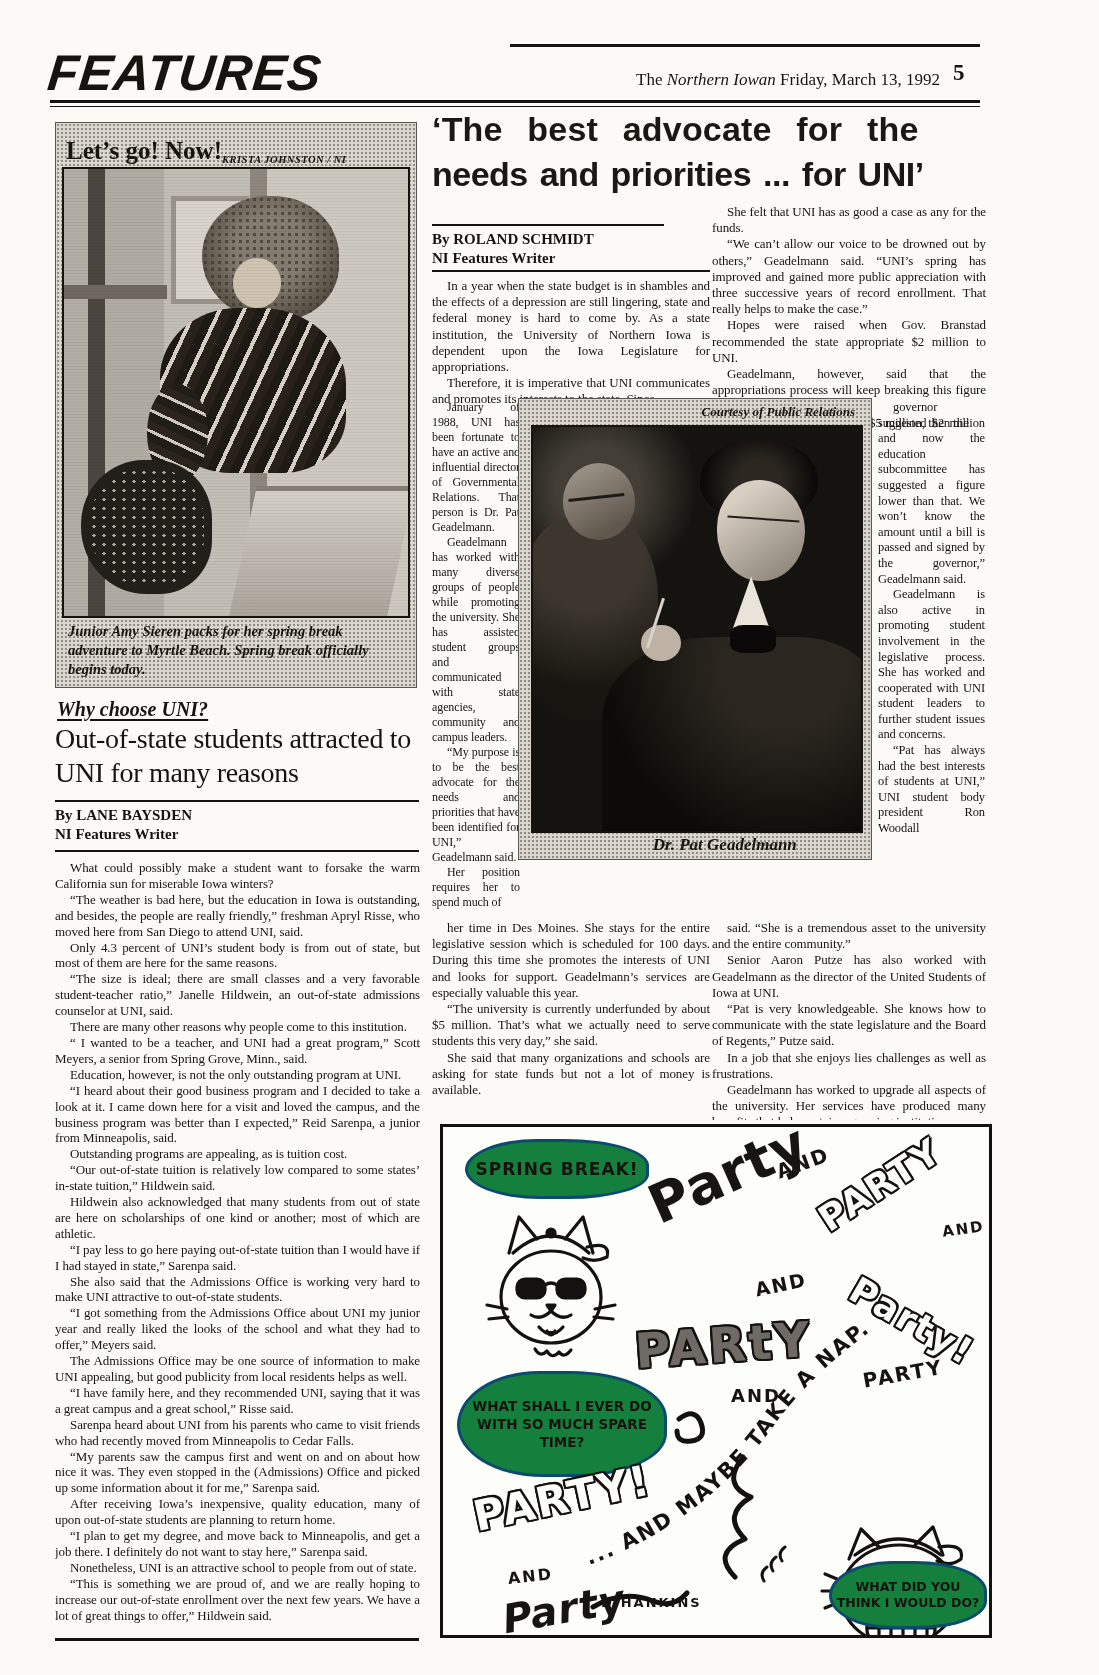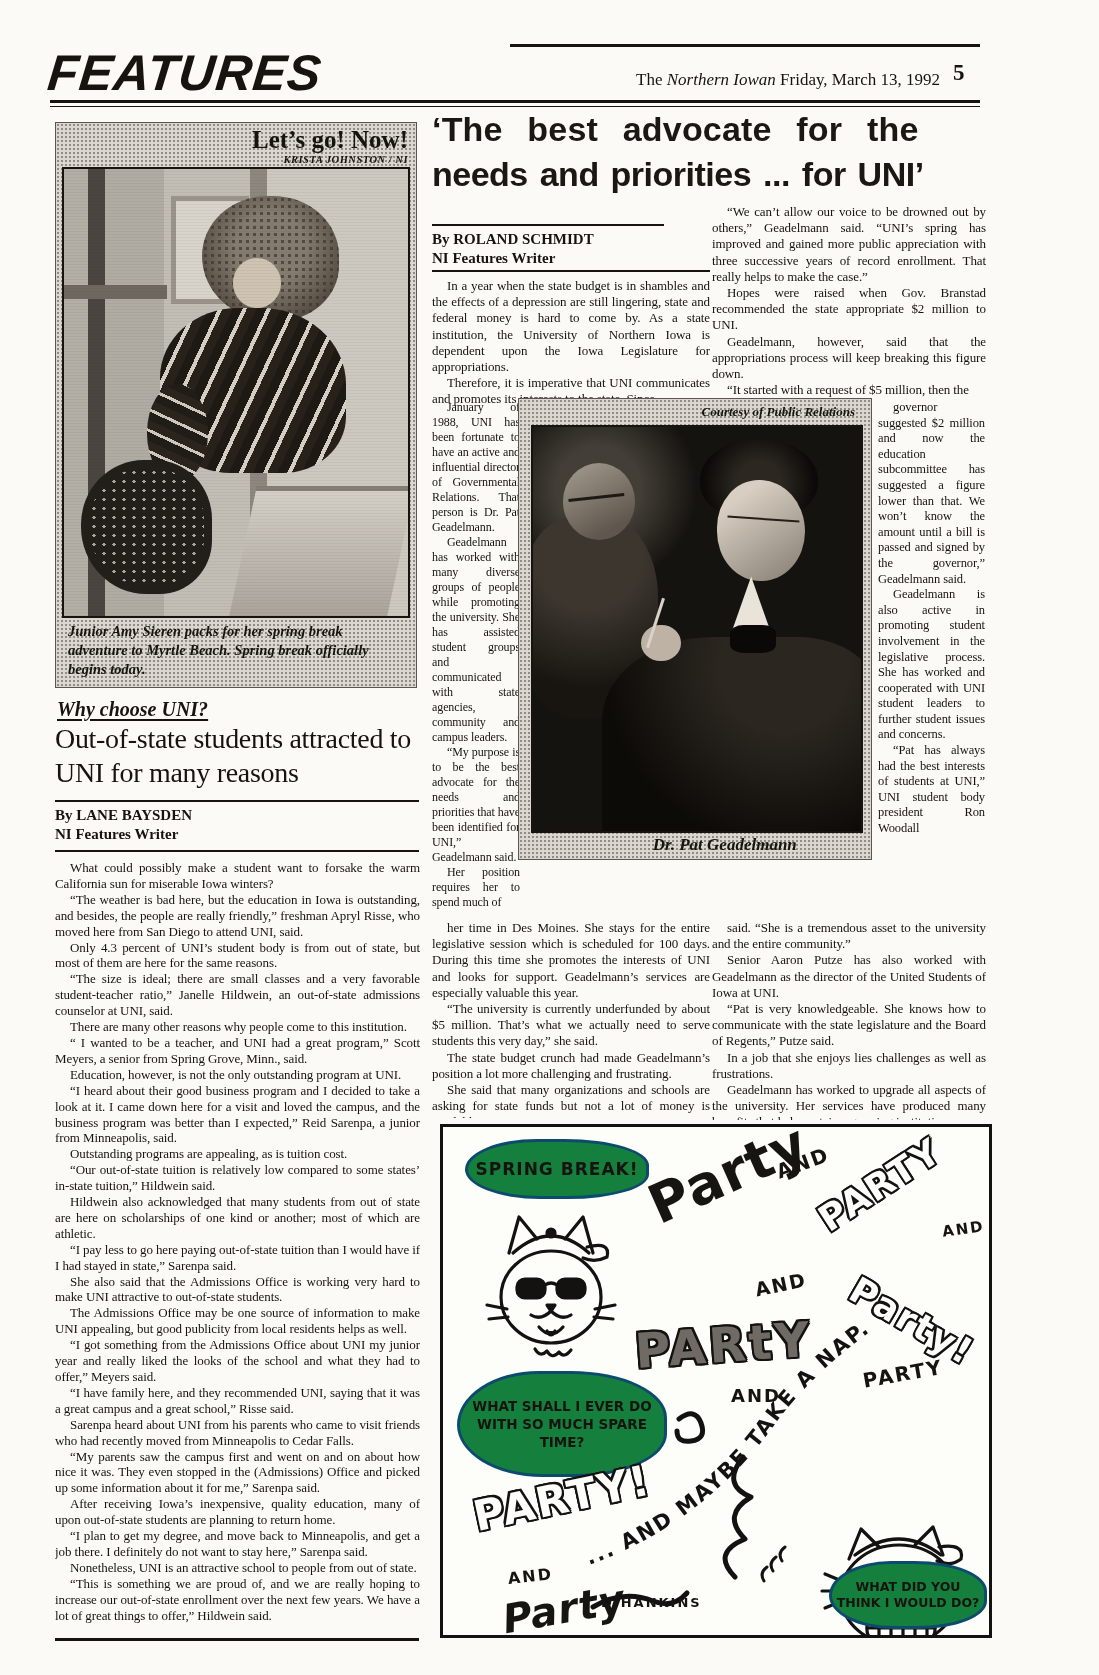--- a/index.html
+++ b/index.html
@@ -14,21 +14,21 @@
   
   #features-title{left:48px;top:44px;font-family:"Liberation Sans",sans-serif;
     font-style:italic;font-weight:bold;font-size:50px;letter-spacing:1px;transform:skewX(-6deg);}
   #masthead{left:560px;top:70px;width:380px;text-align:right;font-size:17px;}
   #masthead .it{font-style:italic;}
   #page-number{left:953px;top:60px;font-weight:bold;font-size:23px;}
 
   
   #photo-feature{left:55px;top:122px;width:362px;height:566px;padding:0;box-sizing:border-box;border:1px solid #5a564f;}
   #pf-inner{position:absolute;inset:0;padding:6px;box-sizing:border-box;display:flex;flex-direction:column;}
-  #pf-titlebar{display:flex;align-items:flex-end;justify-content:flex-end;height:36px;padding:0 2px 2px 4px;flex-direction:column;}
+  #pf-titlebar{display:flex;align-items:flex-end;justify-content:flex-start;height:36px;padding:0 2px 2px 4px;}
   #pf-title{font-weight:bold;font-size:25px;}
   #pf-credit{font-weight:bold;font-style:italic;font-size:10.5px;letter-spacing:.5px;}
   #pf-photo{position:relative;flex:1;border:2px solid #17140f;overflow:hidden;background:#c7c2ba;}
   #pf-caption{padding:4px 6px 2px 6px;font-weight:bold;font-style:italic;font-size:14.5px;line-height:1.3;}
 
   
   .lp-bg{position:absolute;inset:0;background:
      linear-gradient(90deg,#b3aea6 0 7%,#4a453f 7% 12%,#b0aba3 12% 29%,#c2bdb5 29% 54%,#8d877e 54% 59%,#cdc8c0 59% 100%);}
   .lp-shelf{position:absolute;left:0;top:26%;width:30%;height:3%;background:#6e6860;}
   .lp-frame{position:absolute;left:31%;top:6%;width:20%;height:22%;border:5px solid #9a948b;background:#d8d3cb;}
@@ -169,22 +169,22 @@
       <p>“The size is ideal; there are small classes and a very favorable student-teacher ratio,” Janelle Hildwein, an out-of-state admissions counselor at UNI, said.</p>
       <p>There are many other reasons why people come to this institution.</p>
       <p>“ I wanted to be a teacher, and UNI had a great program,” Scott Meyers, a senior from Spring Grove, Minn., said.</p>
       <p>Education, however, is not the only outstanding program at UNI.</p>
       <p>“I heard about their good business program and I decided to take a look at it. I came down here for a visit and loved the campus, and the business program was better than I expected,” Reid Sarenpa, a junior from Minneapolis, said.</p>
       <p>Outstanding programs are appealing, as is tuition cost.</p>
       <p>“Our out-of-state tuition is relatively low compared to some states’ in-state tuition,” Hildwein said.</p>
       <p>Hildwein also acknowledged that many students from out of state are here on scholarships of one kind or another; most of which are athletic.</p>
       <p>“I pay less to go here paying out-of-state tuition than I would have if I had stayed in state,” Sarenpa said.</p>
       <p>She also said that the Admissions Office is working very hard to make UNI attractive to out-of-state students.</p>
+      <p>“I got something from the Admissions Office about UNI my junior year and really liked the looks of the school and what they had to offer,” Meyers said.</p>
       <p>The Admissions Office may be one source of information to make UNI appealing, but good publicity from local residents helps as well.</p>
-      <p>“I got something from the Admissions Office about UNI my junior year and really liked the looks of the school and what they had to offer,” Meyers said.</p>
       <p>“I have family here, and they recommended UNI, saying that it was a great campus and a great school,” Risse said.</p>
       <p>Sarenpa heard about UNI from his parents who came to visit friends who had recently moved from Minneapolis to Cedar Falls.</p>
       <p>“My parents saw the campus first and went on and on about how nice it was. They even stopped in the (Admissions) Office and picked up some information about it for me,” Sarenpa said.</p>
       <p>After receiving Iowa’s inexpensive, quality education, many of upon out-of-state students are planning to return home.</p>
       <p>“I plan to get my degree, and move back to Minneapolis, and get a job there. I definitely do not want to stay here,” Sarenpa said.</p>
       <p>Nonetheless, UNI is an attractive school to people from out of state.</p>
       <p>“This is something we are proud of, and we are really hoping to increase our out-of-state enrollment over the next few years. We have a lot of great things to offer,” Hildwein said.</p>
     </div>
   <div class="rule" style="left:55px;top:1638px;width:364px;height:3px;"></div>
 
@@ -197,40 +197,40 @@
     <div>By ROLAND SCHMIDT</div>
     <div>NI Features Writer</div>
   </div>
   <div class="rule" style="left:432px;top:270px;width:278px;height:2px;"></div>
 
   <div class="abs bodytext colblock" id="col1-top">
       <p>In a year when the state budget is in shambles and the effects of a depression are still lingering, state and federal money is hard to come by. As a state institution, the University of Northern Iowa is dependent upon the Iowa Legislature for appropriations.</p>
       <p>Therefore, it is imperative that UNI communicates and promotes its interests to the state. Since</p>
     </div>
   <div class="abs bodytext colblock" id="col2-top">
+      <p>She felt that UNI has as good a case as any for the funds.</p>
       <p>“We can’t allow our voice to be drowned out by others,” Geadelmann said.  “UNI’s spring has improved and gained more public appreciation with three successive years of record enrollment. That really helps to make the case.”</p>
       <p>Hopes were raised when Gov. Branstad recommended the state appropriate $2 million to UNI.</p>
       <p>Geadelmann, however, said that the appropriations process will keep breaking this figure down.</p>
       <p>“It started with a request of $5 million, then the</p>
     </div>
   <div class="abs bodytext colblock" id="col1-narrow">
       <p>January of 1988, UNI has been fortunate to have an active and influential director of Governmental Relations. That person is Dr. Pat Geadelmann.</p>
       <p>Geadelmann has worked with many diverse groups of people while promoting the university. She has assisted student groups and communicated with state agencies, community and campus leaders.</p>
       <p>“My purpose is to be the best advocate for the needs and priorities that have been identified for UNI,” Geadelmann said.</p>
       <p>Her position requires her to spend much of</p>
     </div>
   <div class="abs bodytext colblock" id="col2-narrow">
       <p>governor suggested $2 million and now the education subcommittee has suggested a figure lower than that. We won’t know the amount until a bill is passed and signed by the governor,” Geadelmann said.</p>
       <p>Geadelmann is also active in promoting student involvement in the legislative process. She has worked and cooperated with UNI student leaders to further student issues and concerns.</p>
       <p>“Pat has always had the best interests of students at UNI,” UNI student body president Ron Woodall</p>
     </div>
   <div class="abs bodytext colblock" id="col1-bottom">
       <p>her time in Des Moines. She stays for the entire legislative session which is scheduled for 100 days. During this time she promotes the interests of UNI and looks for support. Geadelmann’s services are especially valuable this year.</p>
       <p>“The university is currently underfunded by about $5 million. That’s what we actually need to serve students this very day,” she said.</p>
-      <p>The state budget crunch had made Geadelmann’s position a lot more challenging and frustrating.</p>
       <p>She said that many organizations and schools are asking for state funds but not a lot of money is available.</p>
     </div>
   <div class="abs bodytext colblock" id="col2-bottom">
       <p>said. “She is a tremendous asset to the university and the entire community.”</p>
       <p>Senior Aaron Putze has also worked with Geadelmann as the director of the United Students of Iowa at UNI.</p>
       <p>“Pat is very knowledgeable. She knows how to communicate with the state legislature and the Board of Regents,” Putze said.</p>
       <p>In a job that she enjoys lies challenges as well as frustrations.</p>
       <p>Geadelmann has worked to upgrade all aspects of the university. Her services have produced many benefits that help sustain a growing institution.</p>
     </div>
 

